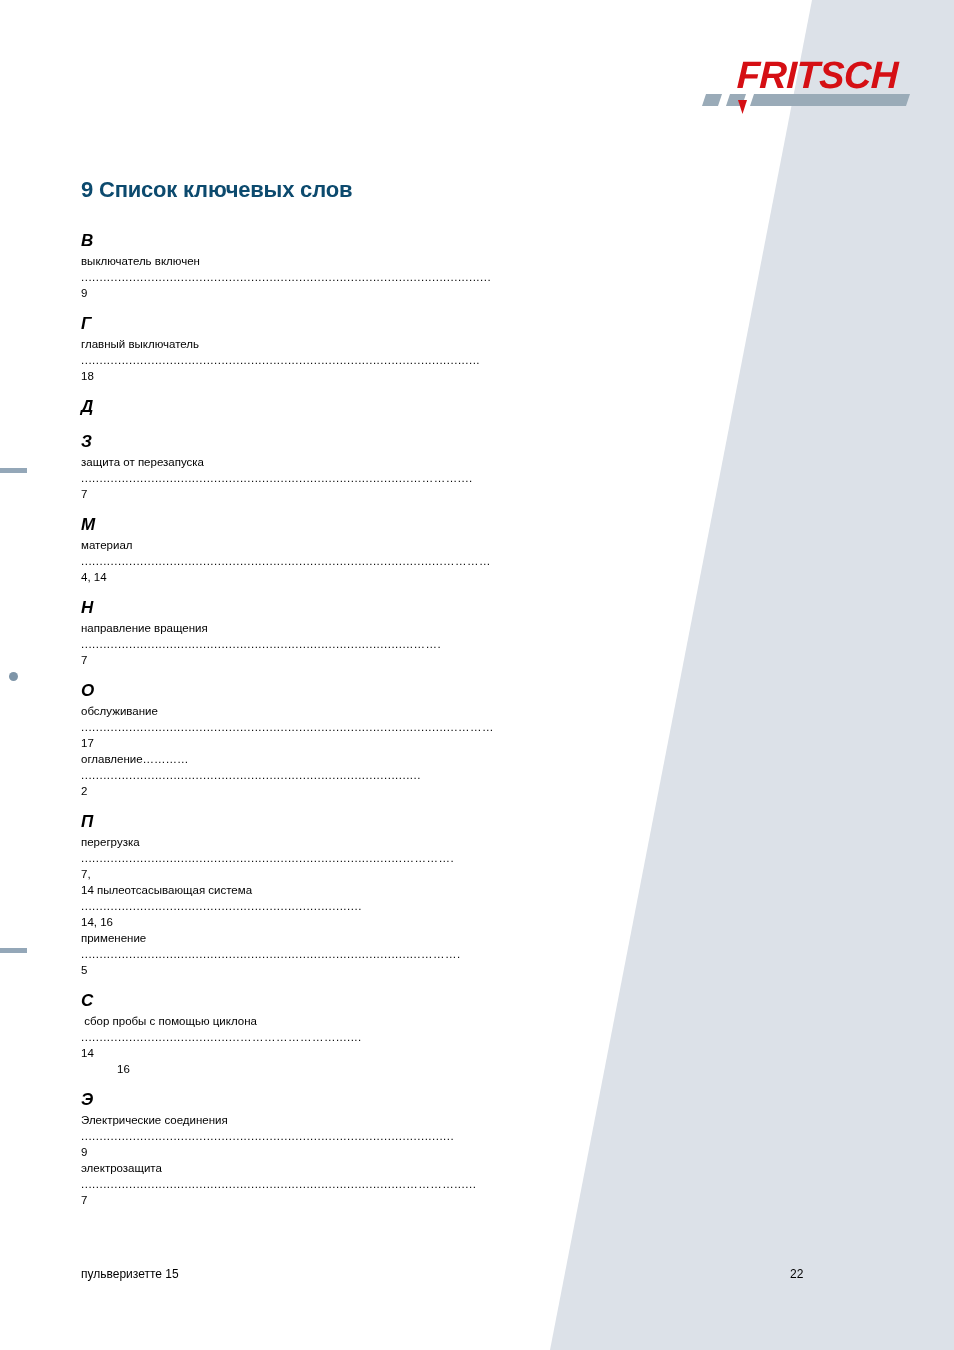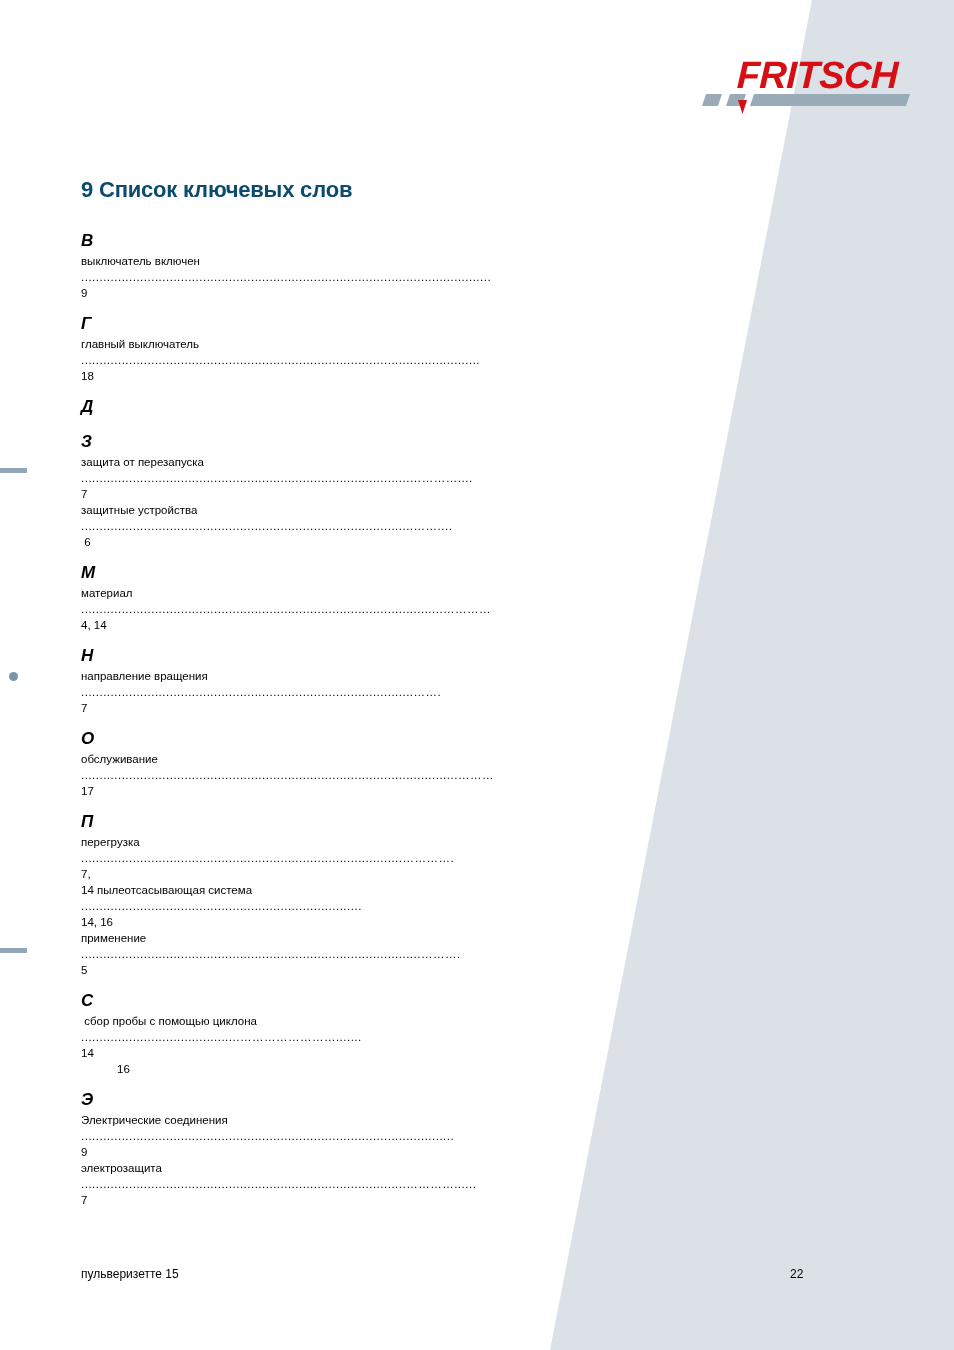--- a/index.html
+++ b/index.html
@@ -197,25 +197,20 @@
         <div class="group">
           <div class="group-letter">Д</div>
         </div>
         <div class="group">
           <div class="group-letter">З</div>
           <div class="entry">
             <span class="entry-label">защита от перезапуска</span>
             <span class="entry-leader">.........................................................................................…………....</span>
             <span class="entry-page">7</span>
           </div>
-          <div class="entry">
-            <span class="entry-label">защитные устройства</span>
-            <span class="entry-leader">..........................................................................................……....</span>
-            <span class="entry-page"> 6</span>
-          </div>
         </div>
         <div class="group">
           <div class="group-letter">М</div>
           <div class="entry">
             <span class="entry-label">материал</span>
             <span class="entry-leader">..................................................................................................…………</span>
             <span class="entry-page">4, 14</span>
           </div>
         </div>
         <div class="group">
@@ -226,20 +221,25 @@
             <span class="entry-page">7</span>
           </div>
         </div>
         <div class="group">
           <div class="group-letter">О</div>
           <div class="entry">
             <span class="entry-label">обслуживание</span>
             <span class="entry-leader">......................................................................................................………</span>
             <span class="entry-page">17</span>
           </div>
+          <div class="entry">
+            <span class="entry-label">оглавление…………  </span>
+            <span class="entry-leader">............................................................................................</span>
+            <span class="entry-page">2</span>
+          </div>
         </div>
         <div class="group">
           <div class="group-letter">П</div>
           <div class="entry">
             <span class="entry-label">перегрузка</span>
             <span class="entry-leader">.......................................................................................………….</span>
             <span class="entry-page">7,</span>
           </div>
           <div class="entry">
             <span class="entry-label">14 пылеотсасывающая система</span>

